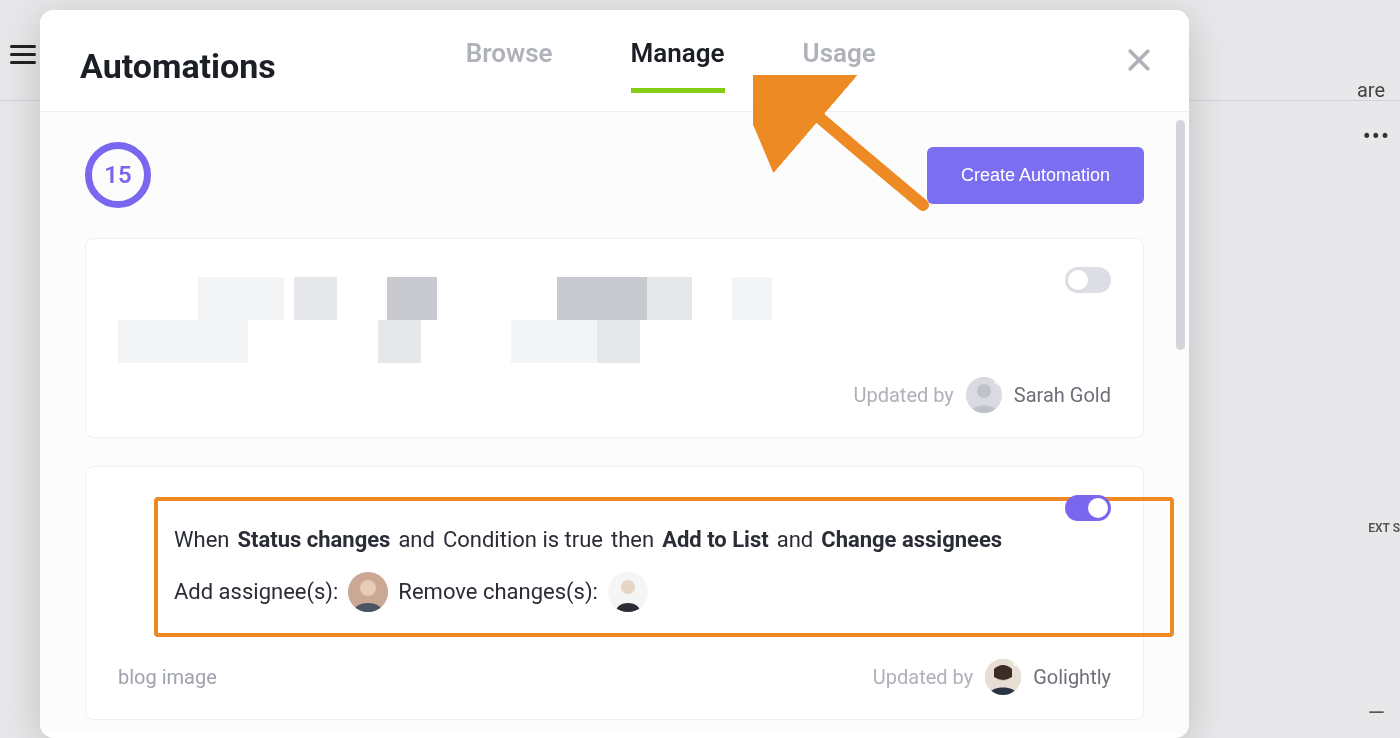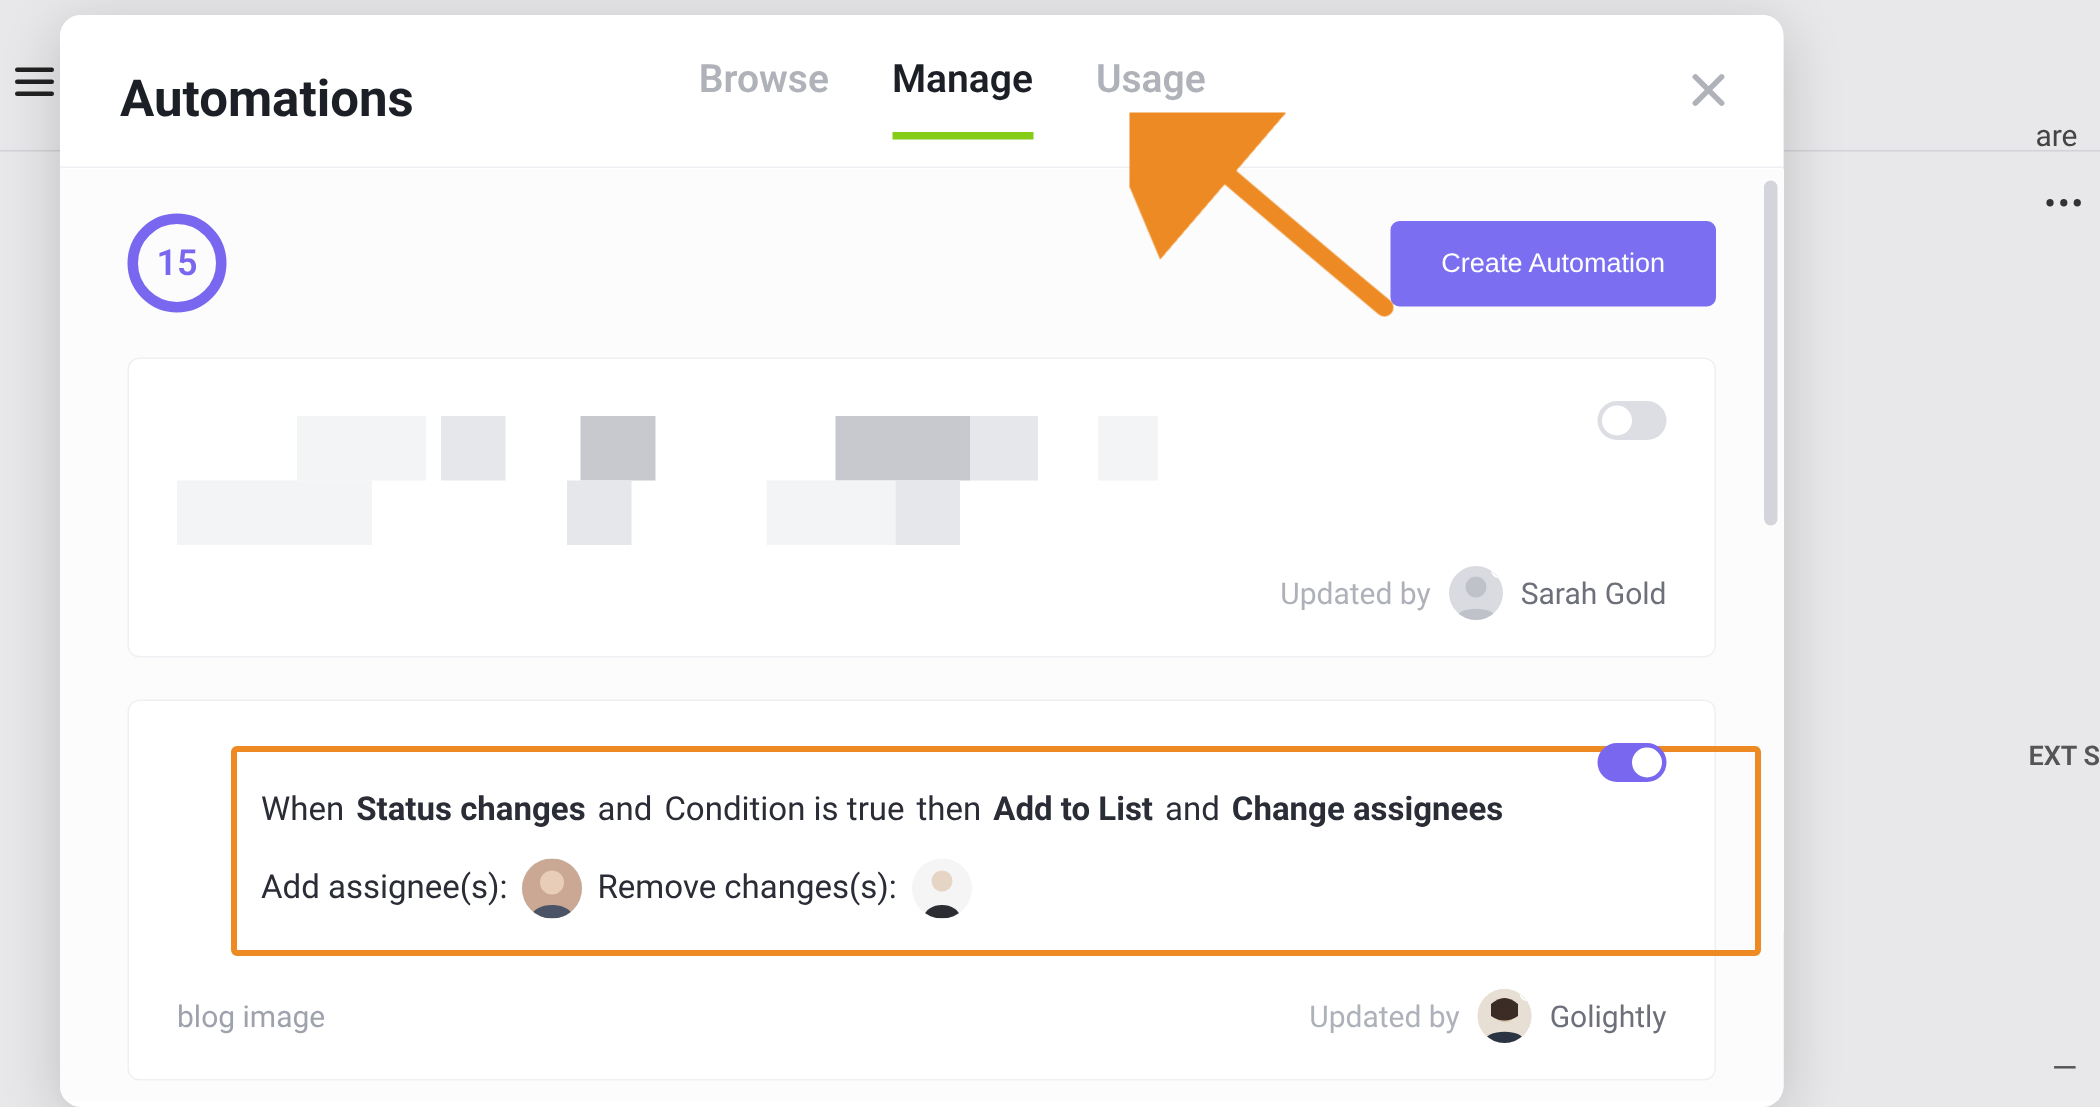--- a/index.html
+++ b/index.html
@@ -17,22 +17,22 @@
       color: #444;
       font-size: 20px;
     }
     .bg-hint-dots {
       position: absolute;
       right: 10px; top: 122px;
       color: #333; font-size: 24px; letter-spacing: 1px;
     }
     .bg-hint-ext {
       position: absolute;
-      right: 0px; top: 494px;
-      color: #555; font-size: 18px; font-weight: 600;
+      right: 0px; top: 521px;
+      color: #555; font-size: 12px; font-weight: 600;
     }
     .bg-hint-dash {
       position: absolute;
       right: 15px; top: 700px;
       color: #555; font-size: 22px;
     }
     .hamburger {
       position: absolute;
       left: 10px; top: 45px;
       display: flex; flex-direction: column; gap: 5px;
@@ -58,21 +58,21 @@
       background: #fff;
       position: relative;
     }
     .modal-title {
       font-size: 34px;
       font-weight: 700;
       color: #1c1f26;
     }
     .tabs {
       display: flex;
-      gap: 42px;
+      gap: 78px;
       margin-left: 190px;
     }
     .tab {
       font-size: 26px;
       font-weight: 600;
       color: #b0b2ba;
       padding-bottom: 20px;
       cursor: pointer;
     }
     .tab.active {

